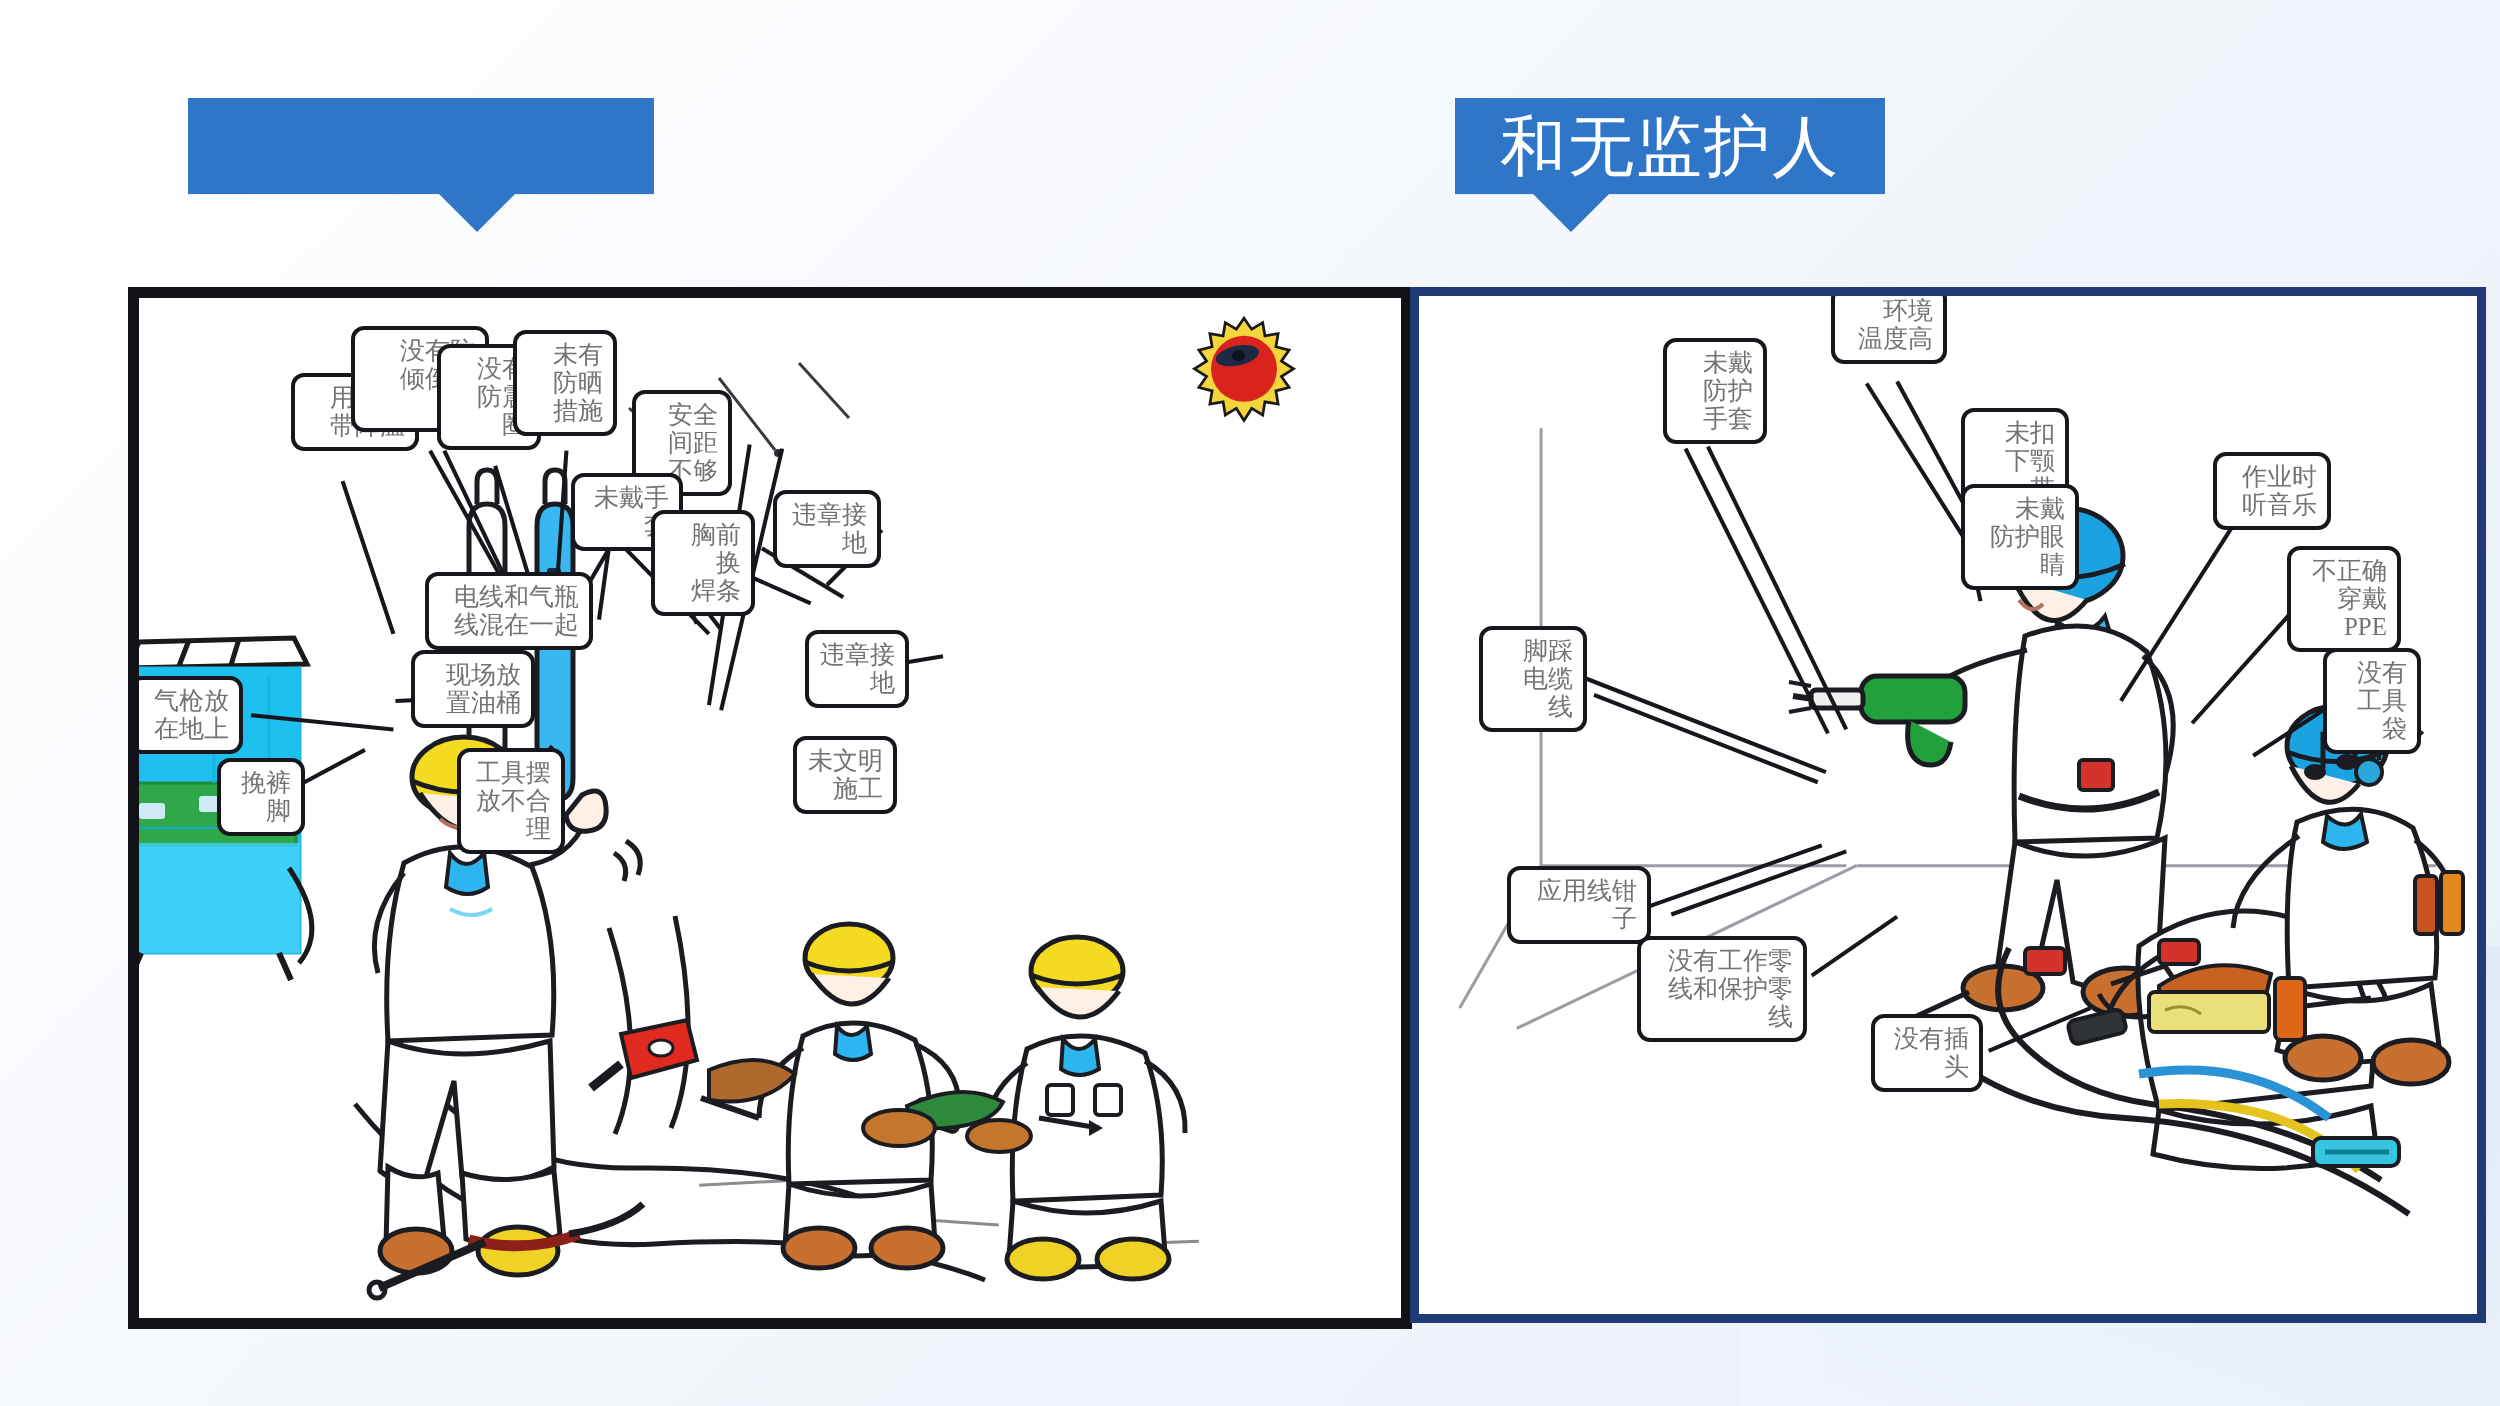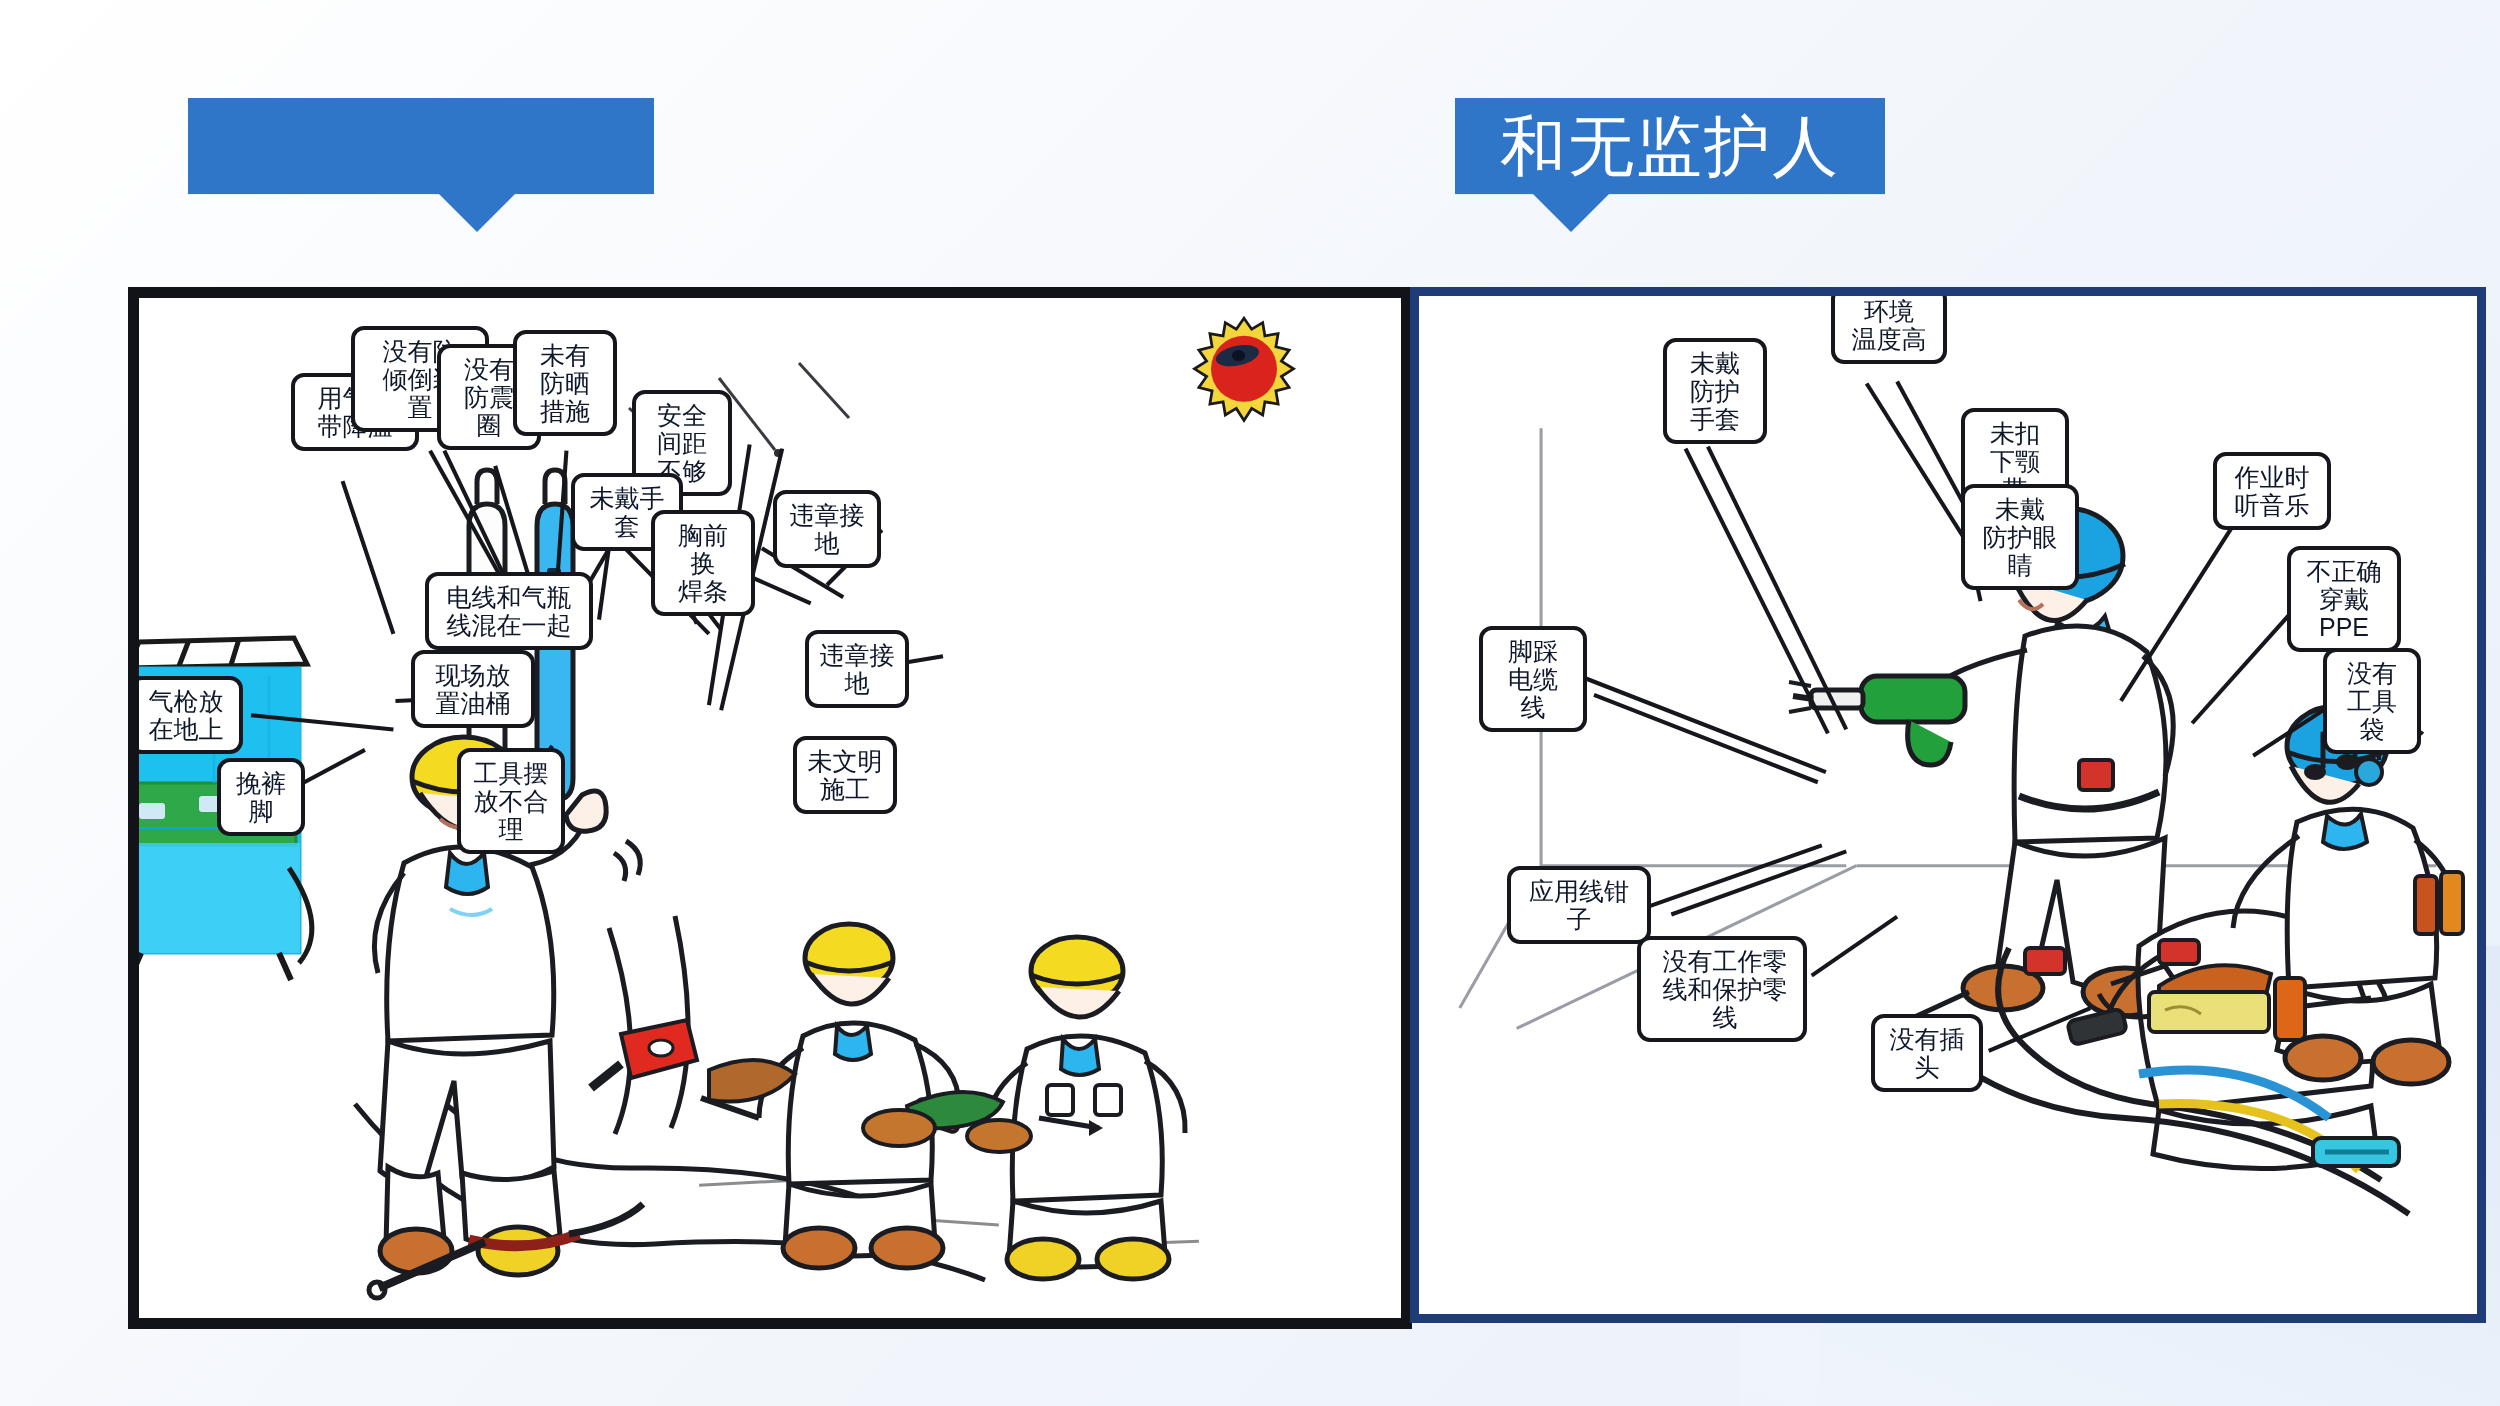--- a/index.html
+++ b/index.html
@@ -47,23 +47,23 @@
   #banner-right{left:1455px;top:98px;width:430px;height:96px;}
   #banner-right .ptr{left:27%;}
   
   .panel{position:absolute;background:#fff;overflow:hidden;}
   #panel-left{left:128px;top:287px;width:1262px;height:1020px;border:11px solid #121318;}
   #panel-right{left:1410px;top:287px;width:1058px;height:1018px;border:9px solid #1f3c78;
                box-shadow:0 0 0 3px #ffffff inset;}
   .scene{position:absolute;inset:0;}
   .lbl{
     position:absolute;border:4px solid #16171c;border-radius:13px;background:#fff;
-    color:#0f172a;font-size:25px;line-height:1.12;padding:7px 10px;
-    text-align:center;box-sizing:border-box;z-index:6;
-    font-family:Liberation Sans, sans-serif;
+    color:#737373;font-size:25px;line-height:1.12;padding:7px 10px;
+    text-align:right;box-sizing:border-box;z-index:6;
+    font-family:Liberation Serif, serif;
   }
   
   .sun{position:absolute;left:1205px;top:305px;width:110px;height:110px;z-index:4;}
   .panel-box{position:absolute;left:155px;top:640px;width:250px;height:360px;z-index:2;}
   .fig{position:absolute;z-index:3;}
   .ground{position:absolute;background:#2c2d31;height:3px;opacity:.55;z-index:1;}
   svg{display:block;overflow:visible;}
 </style>
 </head>
 <body>

